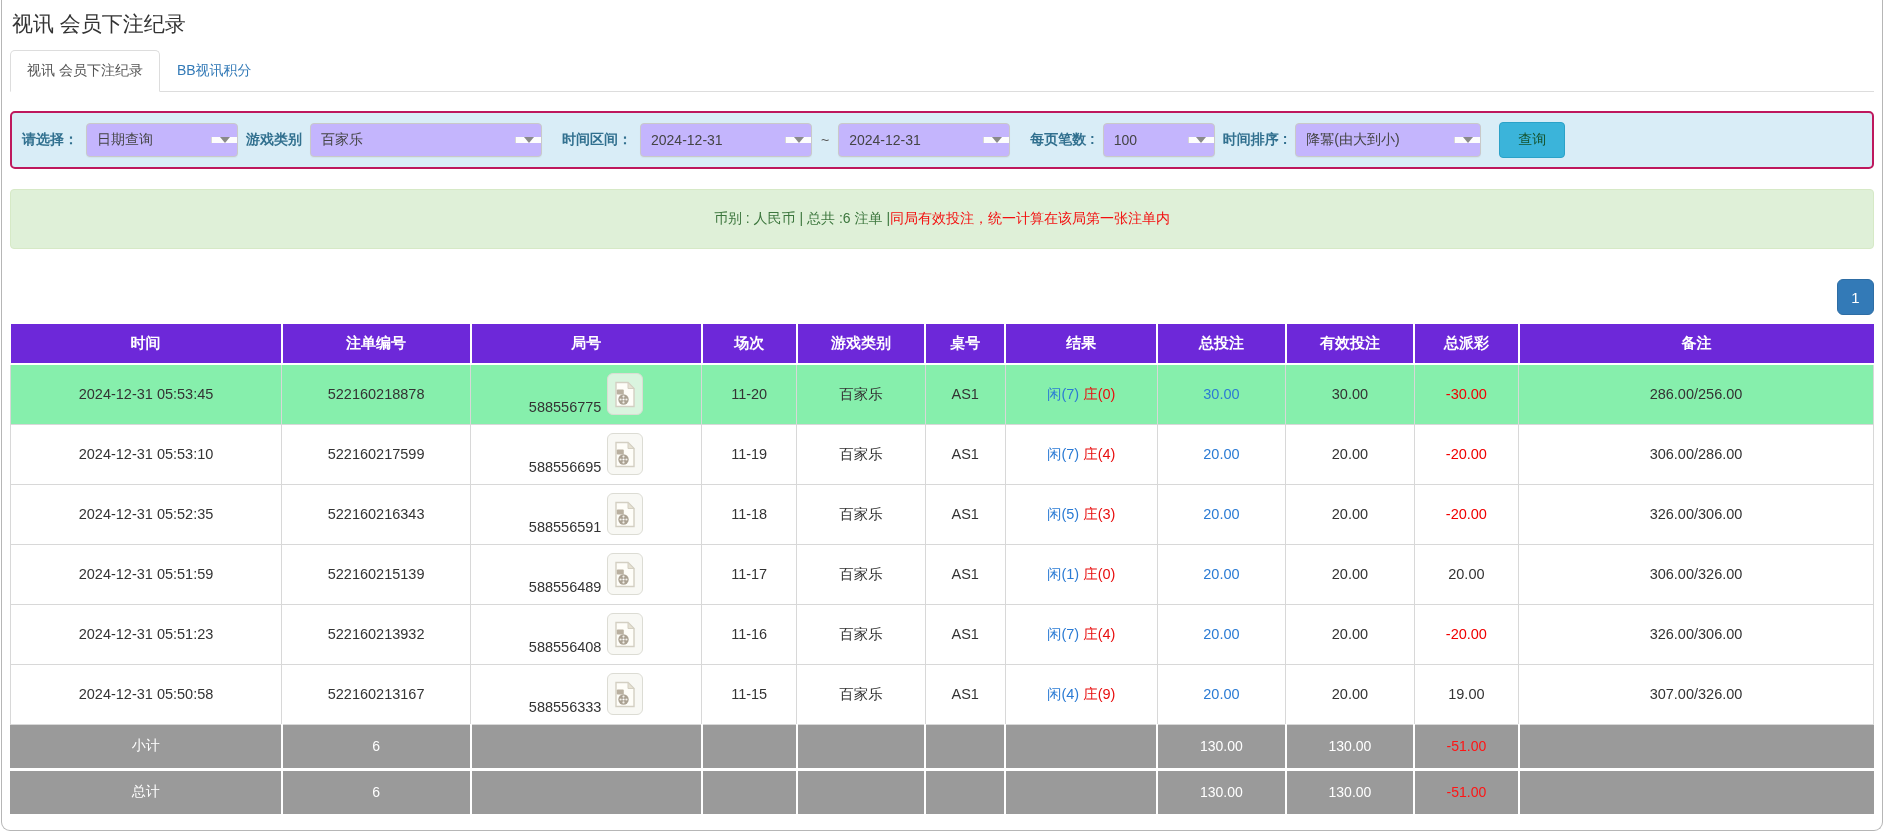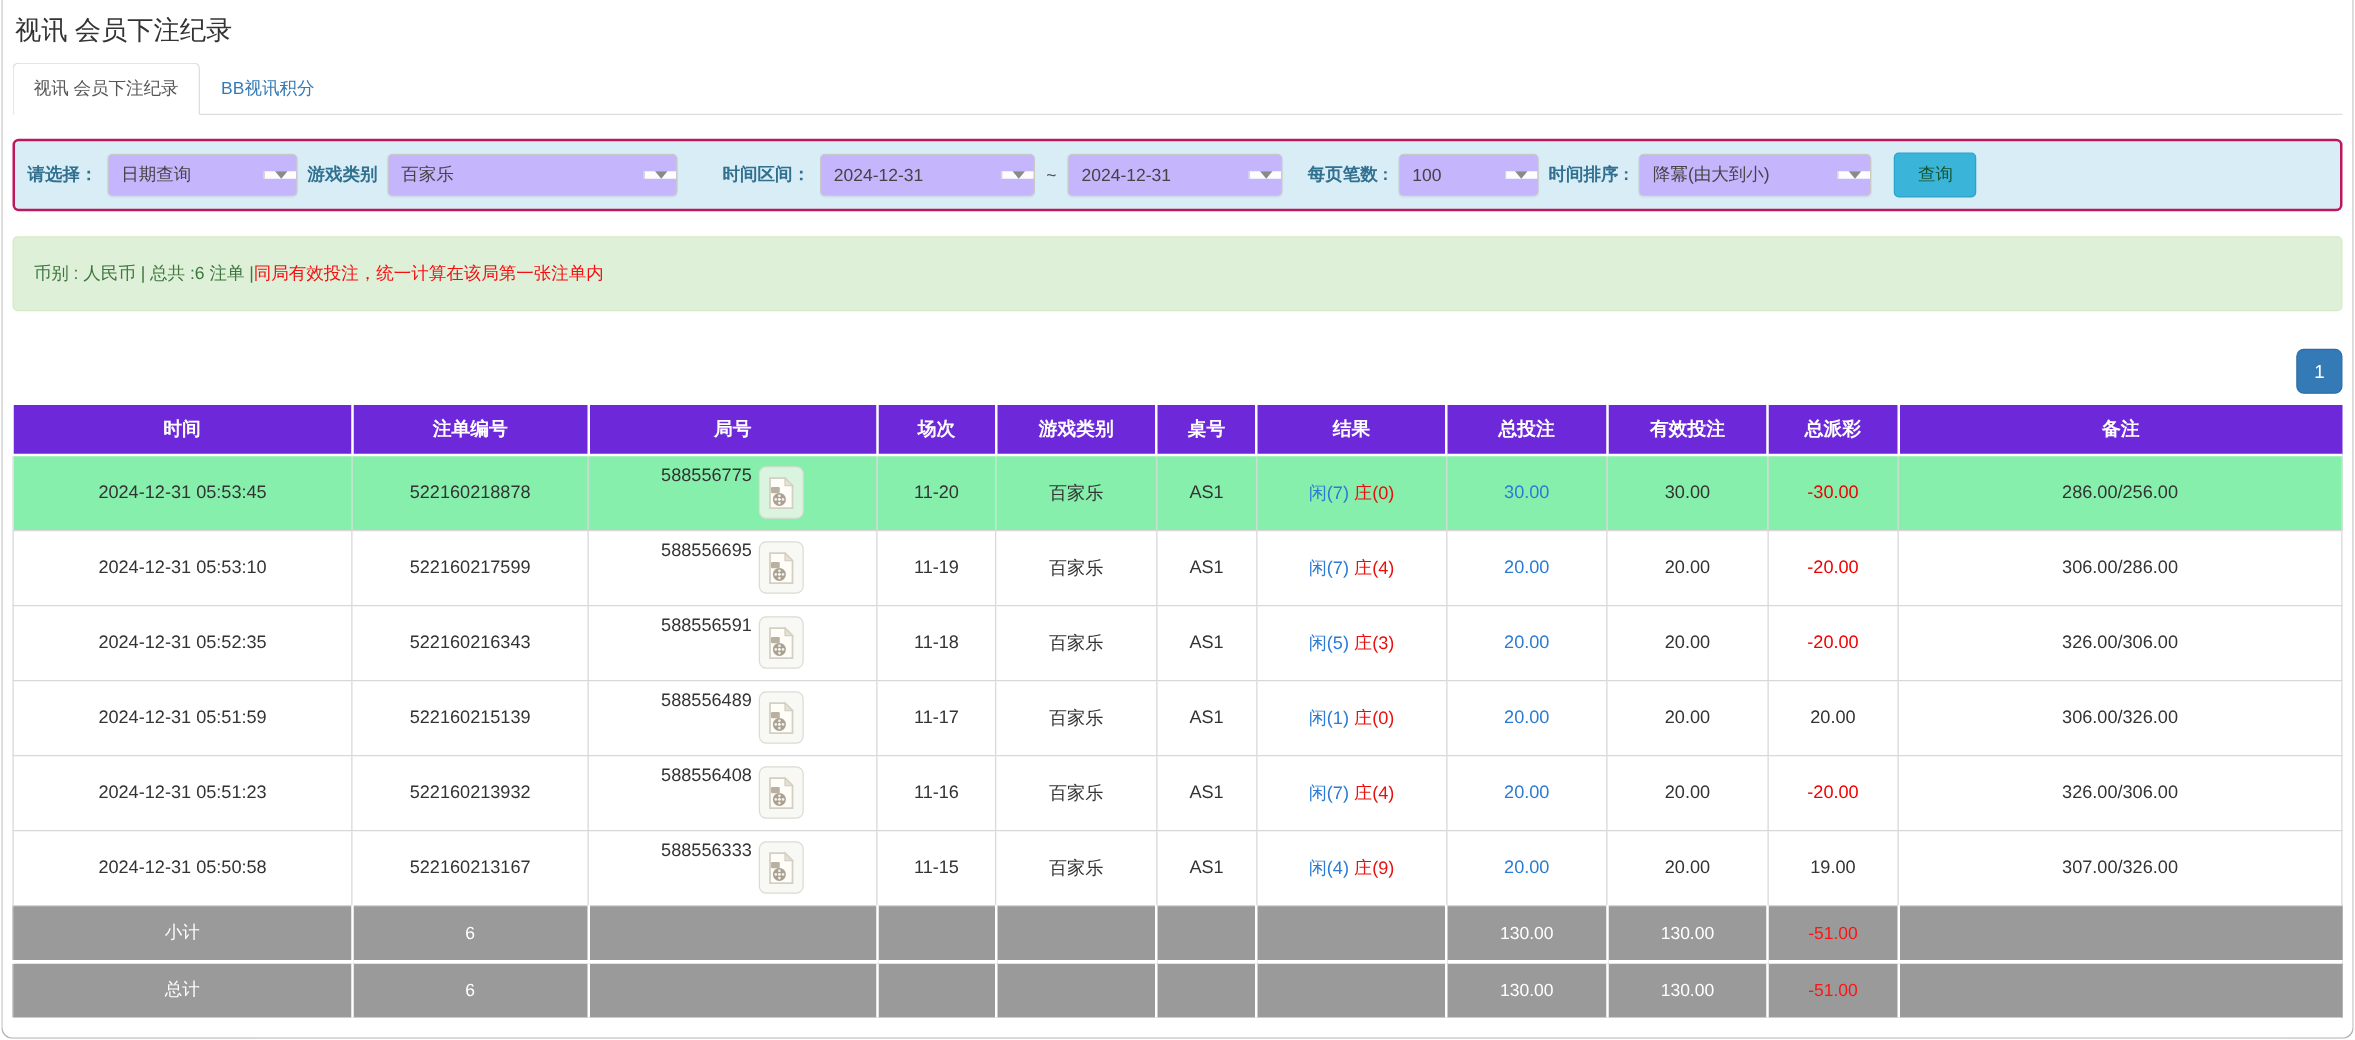--- a/index.html
+++ b/index.html
@@ -36,21 +36,21 @@
   }
   .sel .sel-arrow .tri { width:0; height:0; border-left:5px solid transparent; border-right:5px solid transparent; border-top:6px solid #8a8a8a; }
   .tilde { color:#555; padding:0 1px; }
   .query-btn {
     margin-left:10px; background:#3bb4da; border:1px solid #2ba2c8; color:#14532d;
     font-size:14px; height:36px; padding:0 18px; border-radius:4px; cursor:pointer;
   }
   
   .summary-bar {
     margin-top:20px; background:#dff0d8; border:1px solid #d6e9c6; border-radius:4px;
-    height:60px; display:flex; align-items:center; justify-content:flex-start;
+    height:60px; display:flex; align-items:center; justify-content:center;
     padding:0 16px; font-size:14px;
   }
   .summary-left { color:#3c763d; }
   .summary-right { color:#f30f0f; }
   
   .pagination-row { display:flex; justify-content:flex-end; margin:30px 0 9px 0; }
   .page-btn {
     width:37px; height:36px; background:#337ab7; border:1px solid #2e6da4; color:#fff;
     font-size:15px; border-radius:6px; cursor:pointer;
   }
@@ -58,21 +58,21 @@
   table.records { width:100%; border-collapse:collapse; table-layout:fixed; font-size:14.5px; }
   table.records thead th {
     background:#6d28d9; color:#fff; font-weight:bold; font-size:15px;
     height:40px; text-align:center; border-right:2px solid #fff; border-bottom:2px solid #fff;
   }
   table.records thead th:last-child { border-right:none; }
   table.records td { text-align:center; vertical-align:middle; }
   tr.data-row { height:60px; background:#fff; }
   tr.data-row td { border:1px solid #d8d8d8; border-top:none; color:#333; }
   tr.data-row.highlight { background:#86efac; }
-  .round-wrap { display:inline-flex; align-items:flex-start; gap:6px; }
+  .round-wrap { display:inline-flex; align-items:flex-end; gap:6px; }
   .video-btn {
     width:36px; height:42px; border:1px solid #dcdcd4; border-radius:6px;
     background:rgba(245,245,240,0.75); cursor:pointer; display:inline-flex;
     align-items:center; justify-content:center; padding:0;
   }
   .res-player { color:#2b7bd4; }
   .res-banker { color:#e80f0f; }
   .link-blue { color:#2b7bd4; cursor:pointer; }
   .neg { color:#f00000; }
   tr.total-row { height:45px; background:#9a9a9a; color:#fff; }
@@ -104,21 +104,21 @@
     </div>
 
     <span class="flabel">游戏类别</span>
     <div class="sel" style="width:232px">
       <span class="sel-text">百家乐</span>
       <span class="sel-arrow">
           <span class="tri"></span>
         </span>
     </div>
 
-    <span class="flabel" style="margin-left:28px">时间区间：</span>
+    <span class="flabel" style="margin-left:12px">时间区间：</span>
     <div class="sel" style="width:172px">
       <span class="sel-text">2024-12-31</span>
       <span class="sel-arrow">
           <span class="tri"></span>
         </span>
     </div>
     <span class="tilde">~</span>
     <div class="sel" style="width:172px">
       <span class="sel-text">2024-12-31</span>
       <span class="sel-arrow">

